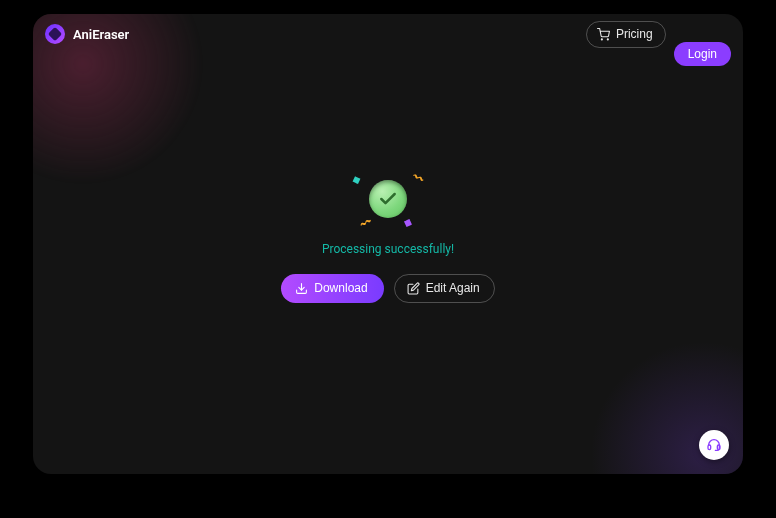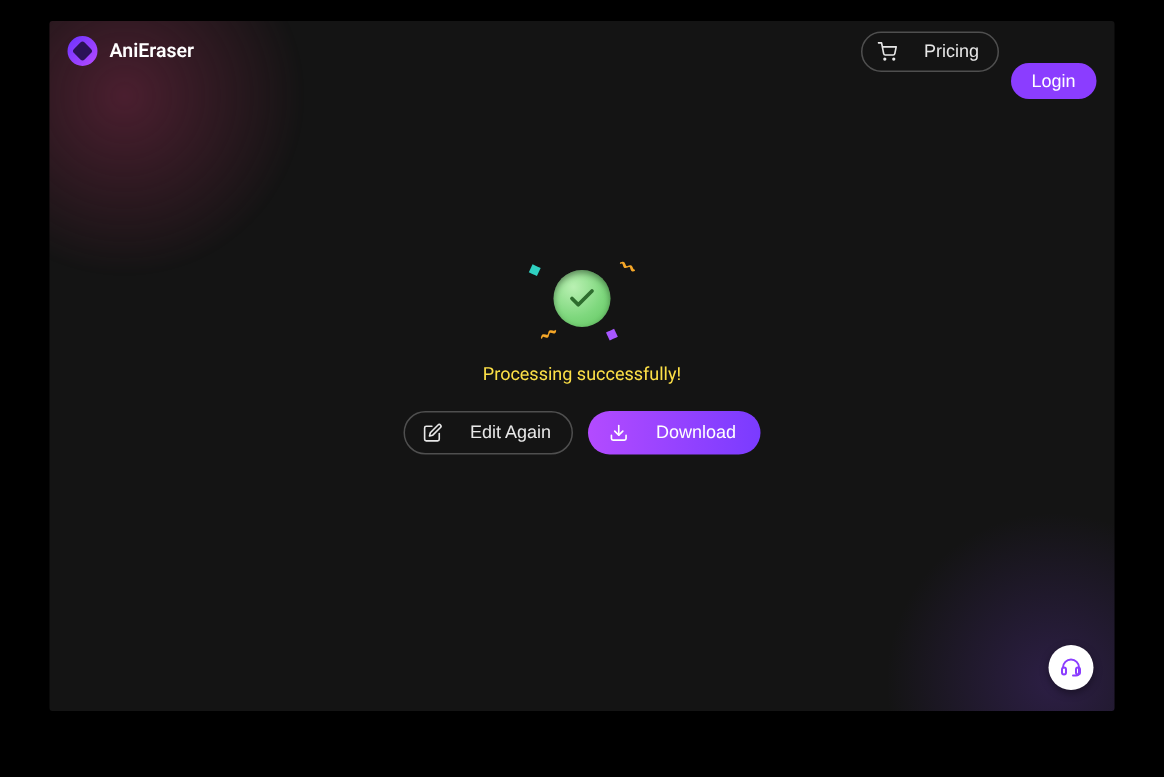--- a/index.html
+++ b/index.html
@@ -11,21 +11,21 @@
     display: flex;
     align-items: flex-start;
     justify-content: center;
     overflow: hidden;
     padding: 14px 24px 30px 24px;
   }
   .app {
     width: 710px;
     height: 460px;
     background: #141414;
-    border-radius: 2px;
+    border-radius: 18px;
     position: relative;
     overflow: hidden;
   }
   .glow-tl {
     position: absolute;
     top: -120px;
     left: -120px;
     width: 340px;
     height: 340px;
     background: radial-gradient(closest-side, rgba(120,40,70,0.55), rgba(120,40,70,0) 70%);
@@ -77,21 +77,21 @@
     font-weight: 600;
   }
   .nav {
     display: flex;
     align-items: center;
     gap: 8px;
   }
   .btn {
     display: inline-flex;
     align-items: center;
-    gap: 18px;
+    gap: 6px;
     border-radius: 999px;
     font-size: 12px;
     font-weight: 500;
     cursor: pointer;
     border: none;
     outline: none;
     line-height: 1;
   }
   .btn-outline {
     background: transparent;
@@ -131,21 +131,21 @@
   .confetti {
     position:absolute;
     font-size: 11px;
     line-height:1;
   }
   .c1 { top: 0px; left: -6px; color:#2fd1c1; transform: rotate(-20deg);}
   .c2 { top: -2px; right: -6px; color:#f6a728; transform: rotate(25deg);}
   .c3 { bottom: -4px; left: 2px; color:#f6a728; transform: rotate(-30deg);}
   .c4 { bottom: -4px; right: 6px; color:#a757ff; transform: rotate(20deg);}
   .status {
-    color: #fde047;
+    color: #14b8a6;
     font-size: 12px;
   }
   .actions {
     display: flex;
     align-items: center;
     gap: 10px;
   }
   .btn-secondary {
     background: transparent;
     color: #e8e8e8;
@@ -208,38 +208,38 @@
       <span class="confetti c3">〰</span>
       <span class="confetti c4">◆</span>
       <div class="check-circle">
         <svg width="20" height="20" viewBox="0 0 24 24" fill="none" stroke="#2e6d2e" stroke-width="3" stroke-linecap="round" stroke-linejoin="round">
           <polyline points="20 6 9 17 4 12"></polyline>
         </svg>
       </div>
     </div>
     <div class="status">Processing successfully!</div>
     <div class="actions">
-      <button class="btn btn-secondary">
-        <span>
-          <svg width="13" height="13" viewBox="0 0 24 24" fill="none" stroke="#e8e8e8" stroke-width="2" stroke-linecap="round" stroke-linejoin="round">
-            <path d="M11 4H4a2 2 0 0 0-2 2v14a2 2 0 0 0 2 2h14a2 2 0 0 0 2-2v-7"></path>
-            <path d="M18.5 2.5a2.1 2.1 0 0 1 3 3L12 15l-4 1 1-4 9.5-9.5z"></path>
-          </svg>
-        </span>
-        <span>Edit Again</span>
-      </button>
       <button class="btn btn-primary">
         <span>
           <svg width="13" height="13" viewBox="0 0 24 24" fill="none" stroke="#fff" stroke-width="2" stroke-linecap="round" stroke-linejoin="round">
             <path d="M21 15v4a2 2 0 0 1-2 2H5a2 2 0 0 1-2-2v-4"></path>
             <polyline points="7 10 12 15 17 10"></polyline>
             <line x1="12" y1="15" x2="12" y2="3"></line>
           </svg>
         </span>
         <span>Download</span>
+      </button>
+      <button class="btn btn-secondary">
+        <span>
+          <svg width="13" height="13" viewBox="0 0 24 24" fill="none" stroke="#e8e8e8" stroke-width="2" stroke-linecap="round" stroke-linejoin="round">
+            <path d="M11 4H4a2 2 0 0 0-2 2v14a2 2 0 0 0 2 2h14a2 2 0 0 0 2-2v-7"></path>
+            <path d="M18.5 2.5a2.1 2.1 0 0 1 3 3L12 15l-4 1 1-4 9.5-9.5z"></path>
+          </svg>
+        </span>
+        <span>Edit Again</span>
       </button>
     </div>
   </div>
 
   <div class="fab">
     <span>
       <svg width="16" height="16" viewBox="0 0 24 24" fill="none" stroke="#8b3dff" stroke-width="2" stroke-linecap="round" stroke-linejoin="round">
         <path d="M4 12a8 8 0 0 1 16 0v5a3 3 0 0 1-3 3h-3"></path>
         <rect x="3" y="12" width="4" height="7" rx="2"></rect>
         <rect x="17" y="12" width="4" height="7" rx="2"></rect>

